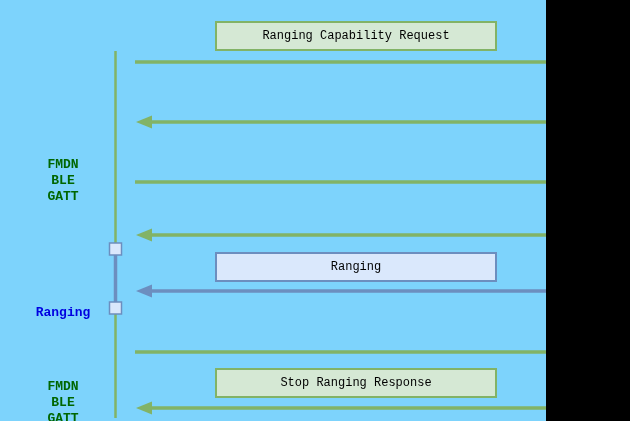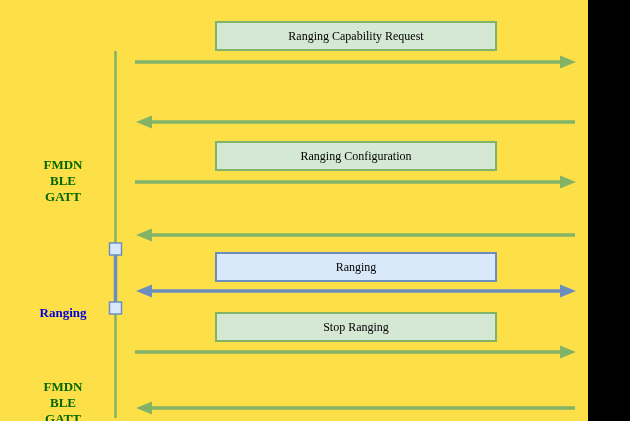--- a/index.html
+++ b/index.html
@@ -2,24 +2,24 @@
 <html><head>
 <meta charset="utf-8">
 <style>
   html, body {
     margin: 0;
     padding: 0;
     background: #000000;
   }
   .canvas {
     position: relative;
-    width: 588px;
+    width: 546px;
     height: 421px;
-    background: #fde047;
-    font-family: Liberation Serif, serif;
+    background: #7dd3fc;
+    font-family: Liberation Mono, monospace;
     overflow: hidden;
   }
   .layer-svg {
     position: absolute;
     left: 0;
     top: 0;
   }
   .msg-box {
     position: absolute;
     left: 215px;
@@ -105,28 +105,25 @@
 
     <g>
       <line x1="151" y1="408" x2="575" y2="408" stroke="#82b366" stroke-width="3.5"></line>
       <polygon points="152,401.5 136,408 152,414.5" fill="#82b366"></polygon>
     </g>
   </svg>
 
   <div class="msg-box green" style="top:21px">
     <span>Ranging Capability Request</span>
   </div>
-  <div class="msg-box green" style="top:141px">
-    <span>Ranging Configuration</span>
-  </div>
   <div class="msg-box blue" style="top:252px">
     <span>Ranging</span>
   </div>
-  <div class="msg-box green" style="top:312px">
-    <span>Stop Ranging</span>
+  <div class="msg-box green" style="top:368px">
+    <span>Stop Ranging Response</span>
   </div>
 
   <div class="phase-label green" style="top:112px">
     <div>FMDN</div>
     <div>BLE</div>
     <div>GATT</div>
   </div>
 
   <div class="phase-label blue" style="top:260px">
     <div>Ranging</div>

